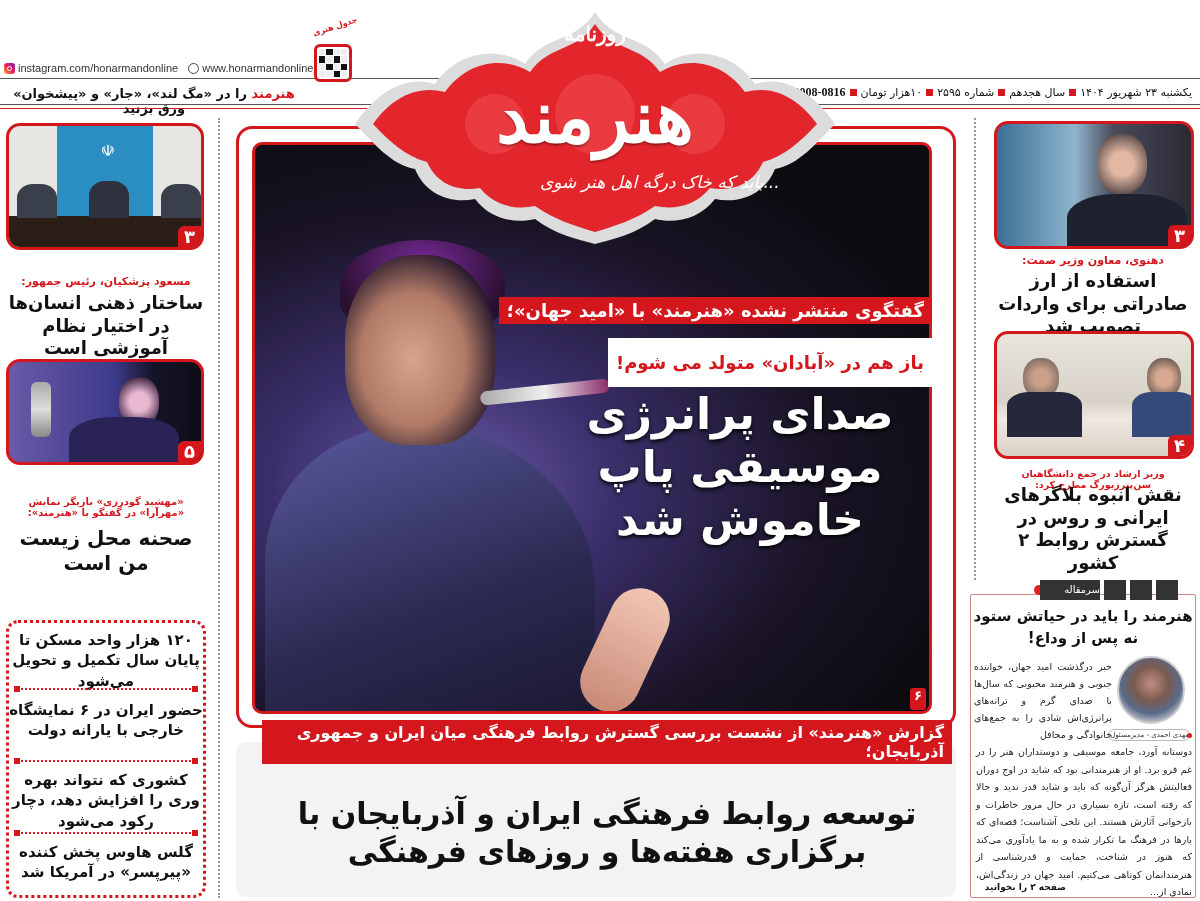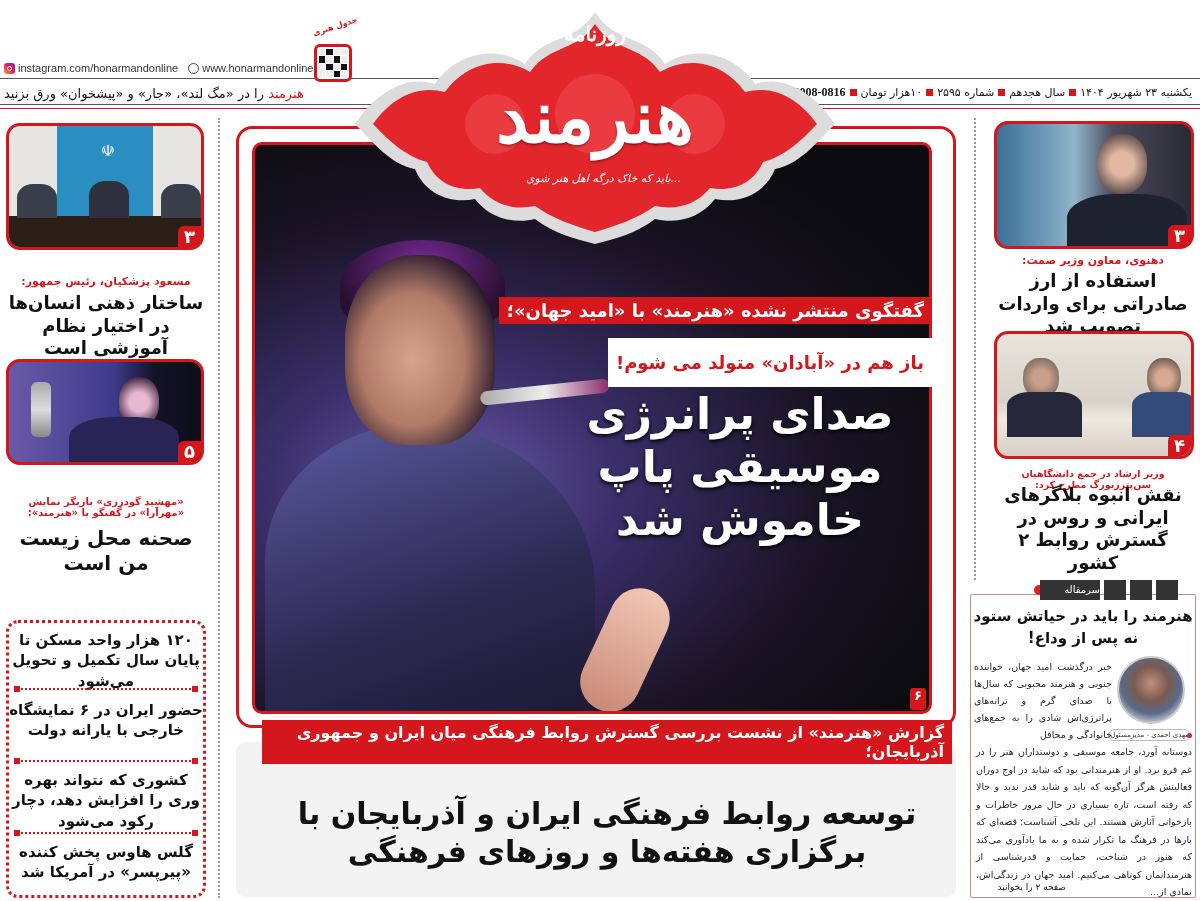--- a/index.html
+++ b/index.html
@@ -4,33 +4,33 @@
 <style>
 *{box-sizing:border-box;margin:0;padding:0}
 html,body{width:1200px;height:901px;overflow:hidden;background:#fff}
 body{position:relative;font-family:"DejaVu Sans","Liberation Sans",sans-serif;color:#111}
 
 .hline{position:absolute;height:1px;background:#555}
 .topbar-left{position:absolute;left:4px;top:62px;width:300px;font-family:"Liberation Sans",sans-serif;font-size:11px;color:#333;display:flex;gap:10px;align-items:center}
 .ig{width:11px;height:11px;border-radius:3px;background:linear-gradient(45deg,#f9a825,#e91e63,#7b1fa2);display:inline-block;position:relative}
 .ig:after{content:"";position:absolute;left:3px;top:3px;width:3px;height:3px;border:1px solid #fff;border-radius:50%}
 .globe{width:11px;height:11px;border-radius:50%;border:1.5px solid #444;display:inline-block}
-.slogan{position:absolute;left:4px;top:86px;width:300px;font-size:13px;font-weight:normal;text-align:left;direction:rtl;color:#111}
+.slogan{position:absolute;left:4px;top:86px;width:300px;font-size:13px;font-weight:bold;text-align:center;direction:rtl;color:#111}
 .slogan .hl{color:#d3171d}
 .issue-info{position:absolute;right:8px;top:85px;width:380px;font-size:11px;direction:rtl;text-align:right;white-space:nowrap;color:#111}
 .sq{display:inline-block;width:7px;height:7px;background:#d3171d;margin:0 4px}
 .issn{font-family:"Liberation Serif",serif;font-weight:bold;font-size:12px}
 .crossword{position:absolute;left:314px;top:44px;width:38px;height:38px;border:3px solid #d3171d;border-radius:6px;background:#fff;display:grid;grid-template-columns:repeat(4,1fr);grid-template-rows:repeat(4,1fr);gap:1px;padding:2px}
 .crossword span{background:#eee}
 .crossword span.b{background:#111}
 .cw-label{position:absolute;left:312px;top:22px;font-size:8px;color:#d3171d;font-weight:bold;direction:rtl;transform:rotate(-18deg)}
 .logo{position:absolute;left:345px;top:4px;width:500px;height:240px}
 .logo-title{position:absolute;left:0;top:70px;width:100%;text-align:center;font-size:72px;font-weight:bold;color:#fff;direction:rtl;font-family:"DejaVu Serif",serif;text-shadow:0 2px 2px rgba(0,0,0,.3)}
 .logo-kicker{position:absolute;left:0;top:18px;width:100%;text-align:center;font-size:20px;font-weight:bold;color:#fff;direction:rtl;font-family:"DejaVu Serif",serif}
-.logo-motto{position:absolute;left:181px;top:168px;font-size:11px;color:#fff;direction:rtl;font-style:italic}
+.logo-motto{position:absolute;left:195px;top:168px;font-size:17px;color:#fff;direction:rtl;font-style:italic}
 
 .vsep{position:absolute;width:0;border-left:2px dotted #999}
 
 .photo{position:absolute;border:3px solid #d3171d;border-radius:14px;overflow:hidden}
 .badge{position:absolute;right:0;bottom:0;background:#d3171d;color:#fff;font-weight:bold;font-size:18px;padding:0 6px;border-top-left-radius:6px}
 .kicker{position:absolute;text-align:center;direction:rtl;color:#d3171d;font-size:11px;font-weight:bold}
 .headline{position:absolute;text-align:center;direction:rtl;color:#111;font-weight:bold;line-height:1.25}
 
 .main-frame{position:absolute;left:236px;top:126px;width:720px;height:602px;border:3px solid #d3171d;border-radius:16px;background:#fff}
 .main-photo{position:absolute;left:252px;top:142px;width:680px;height:572px;border-radius:10px;overflow:hidden;border:3px solid #d3171d;
@@ -62,21 +62,21 @@
 .ed-tabs{position:absolute;left:1040px;top:580px;height:20px;display:flex;gap:4px;direction:ltr}
 .ed-tabs .tab{width:22px;height:20px;background:#333}
 .ed-tab-label{position:absolute;left:1040px;top:580px;width:60px;height:20px;background:#333;color:#fff;font-size:10px;text-align:right;line-height:20px;direction:rtl}
 .ed-dot{position:absolute;left:1034px;top:585px;width:10px;height:10px;border-radius:50%;background:#e02020}
 .ed-title{position:absolute;left:972px;top:606px;width:222px;text-align:center;direction:rtl;font-weight:bold;font-size:15px;line-height:1.45}
 .ed-avatar{position:absolute;left:1117px;top:656px;width:68px;height:68px;border-radius:50%;border:2px solid #ccc;background:radial-gradient(circle at 50% 40%,#c09080 0%,#7a5a50 35%,#5a6a8a 60%,#e0e0e0 85%);overflow:hidden}
 .ed-author{position:absolute;left:1108px;top:729px;width:82px;height:12px;border:1px solid #bbb;border-radius:6px;font-size:7px;direction:rtl;text-align:right;line-height:11px;color:#333}
 .ed-author:before{content:"";position:absolute;right:-3px;top:3px;width:5px;height:5px;border-radius:50%;background:#e02020}
 .ed-body-top{position:absolute;left:974px;top:658px;width:138px;font-size:9.5px;line-height:17px;direction:rtl;text-align:justify;color:#222}
 .ed-body{position:absolute;left:976px;top:743px;width:216px;font-size:9.5px;line-height:17.5px;direction:rtl;text-align:justify;color:#222}
-.ed-more{position:absolute;left:976px;top:882px;width:90px;font-size:9px;font-weight:normal;direction:rtl;color:#111}
+.ed-more{position:absolute;left:976px;top:882px;width:90px;font-size:9px;font-weight:bold;direction:rtl;color:#111}
 </style>
 </head>
 <body>
 
 <div class="hline" style="left:0;top:78px;width:1200px"></div>
 <div class="hline" style="left:0;top:104px;width:1200px"></div>
 <div class="hline" style="left:0;top:108px;width:1200px;background:#d3171d"></div>
 
 <div class="topbar-left">
   <span style="display:flex;align-items:center;gap:3px">

